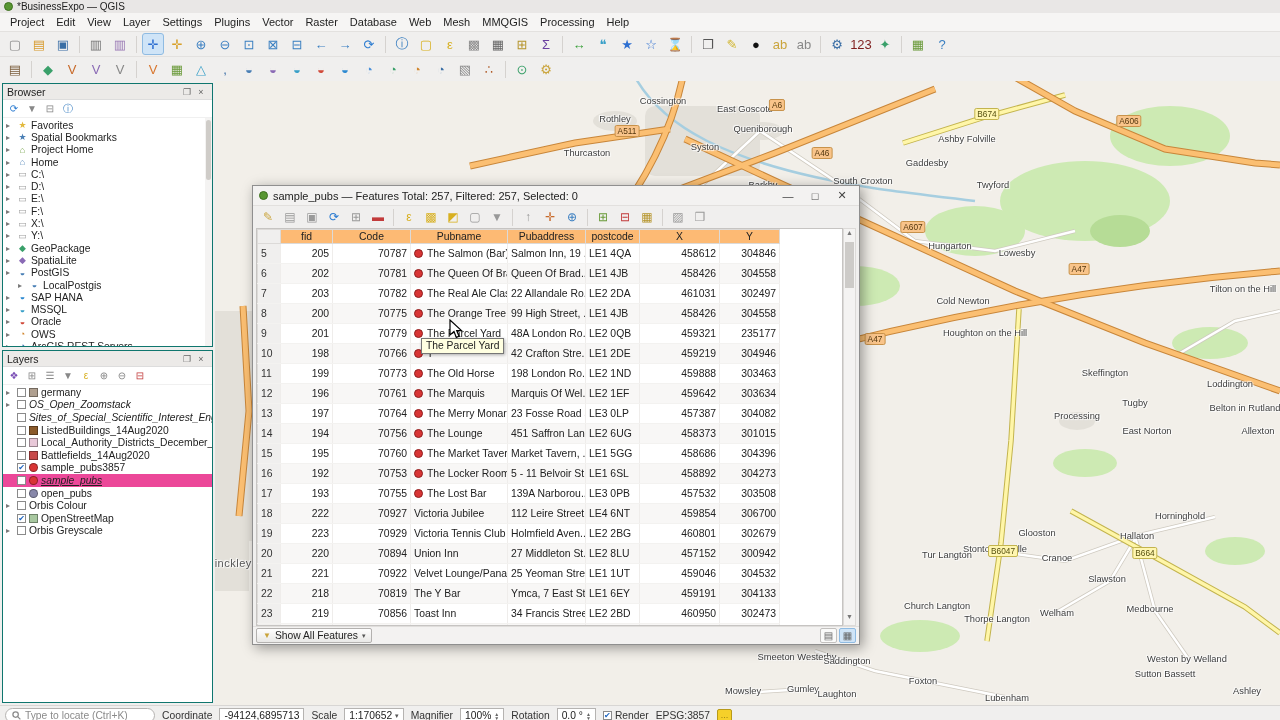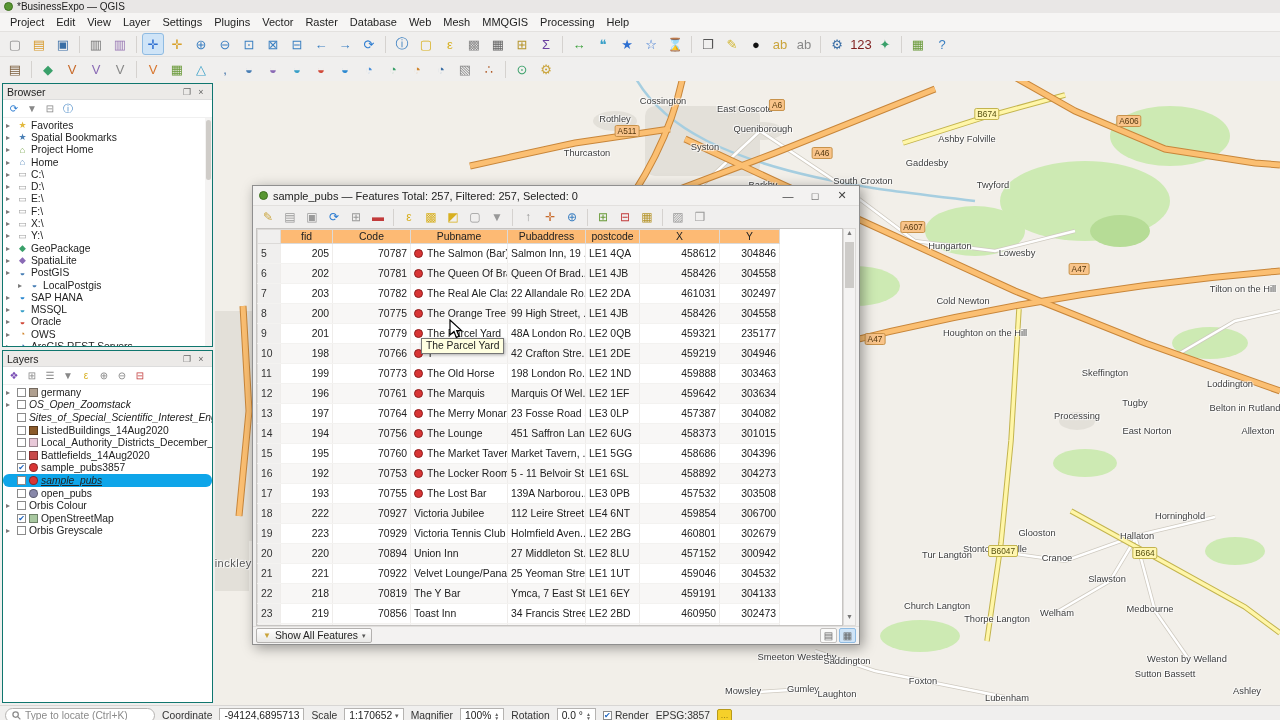--- a/index.html
+++ b/index.html
@@ -30,21 +30,21 @@
   .panel-tools { height:18px; display:flex; align-items:center; padding:0 2px; border-bottom:1px solid #f0f0f0; }
   .panel-tools .tb-btn { width:16px; height:16px; font-size:10px; }
   .tree { flex:1; overflow:hidden; position:relative; padding-top:1px; }
   .tree-item { height:12.3px; display:flex; align-items:center; gap:3px; padding-left:3px; white-space:nowrap; font-size:10.3px; }
   .tree-arrow { width:8px; color:#777; font-size:8px; flex:0 0 auto; }
   .tree-icon { width:11px; font-size:9px; text-align:center; flex:0 0 auto; }
   .tree-label { overflow:hidden; }
   .vscroll { position:absolute; right:0; top:0; bottom:0; width:7px; background:#f4f3f2; }
   .vscroll .thumb { position:absolute; top:2px; left:1px; width:5px; height:60px; background:#cfccc8; border-radius:3px; }
   .layer-item { height:12.6px; display:flex; align-items:center; gap:3px; padding-left:3px; white-space:nowrap; font-size:10.3px; }
-  .layer-item.sel { background:#0ea5e9;border-radius:6px; }
+  .layer-item.sel { background:#ec4899; }
   .cbx { width:9px; height:9px; border:1px solid #8a8a8a; background:#fff; flex:0 0 auto; font-size:8px; line-height:7px; text-align:center; color:#1f66c1; }
   .sw { width:9px; height:9px; flex:0 0 auto; border:1px solid rgba(0,0,0,.35); }
   .sw.round { border-radius:50%; }
   .lbl-italic { font-style:italic; }
   .lbl-underline { text-decoration:underline; }
   
   .map { flex:1; position:relative; overflow:hidden; background:#f2efe9; }
   .mlabel { position:absolute; transform:translate(-50%,-50%); font-size:9.3px; color:#3c3c3c; white-space:nowrap;
             text-shadow:0 0 2px #fff, 0 0 2px #fff, 1px 1px 1px #fff, -1px -1px 1px #fff; }
   .mlabel.mbig { font-size:11px; color:#555; letter-spacing:.5px; }

